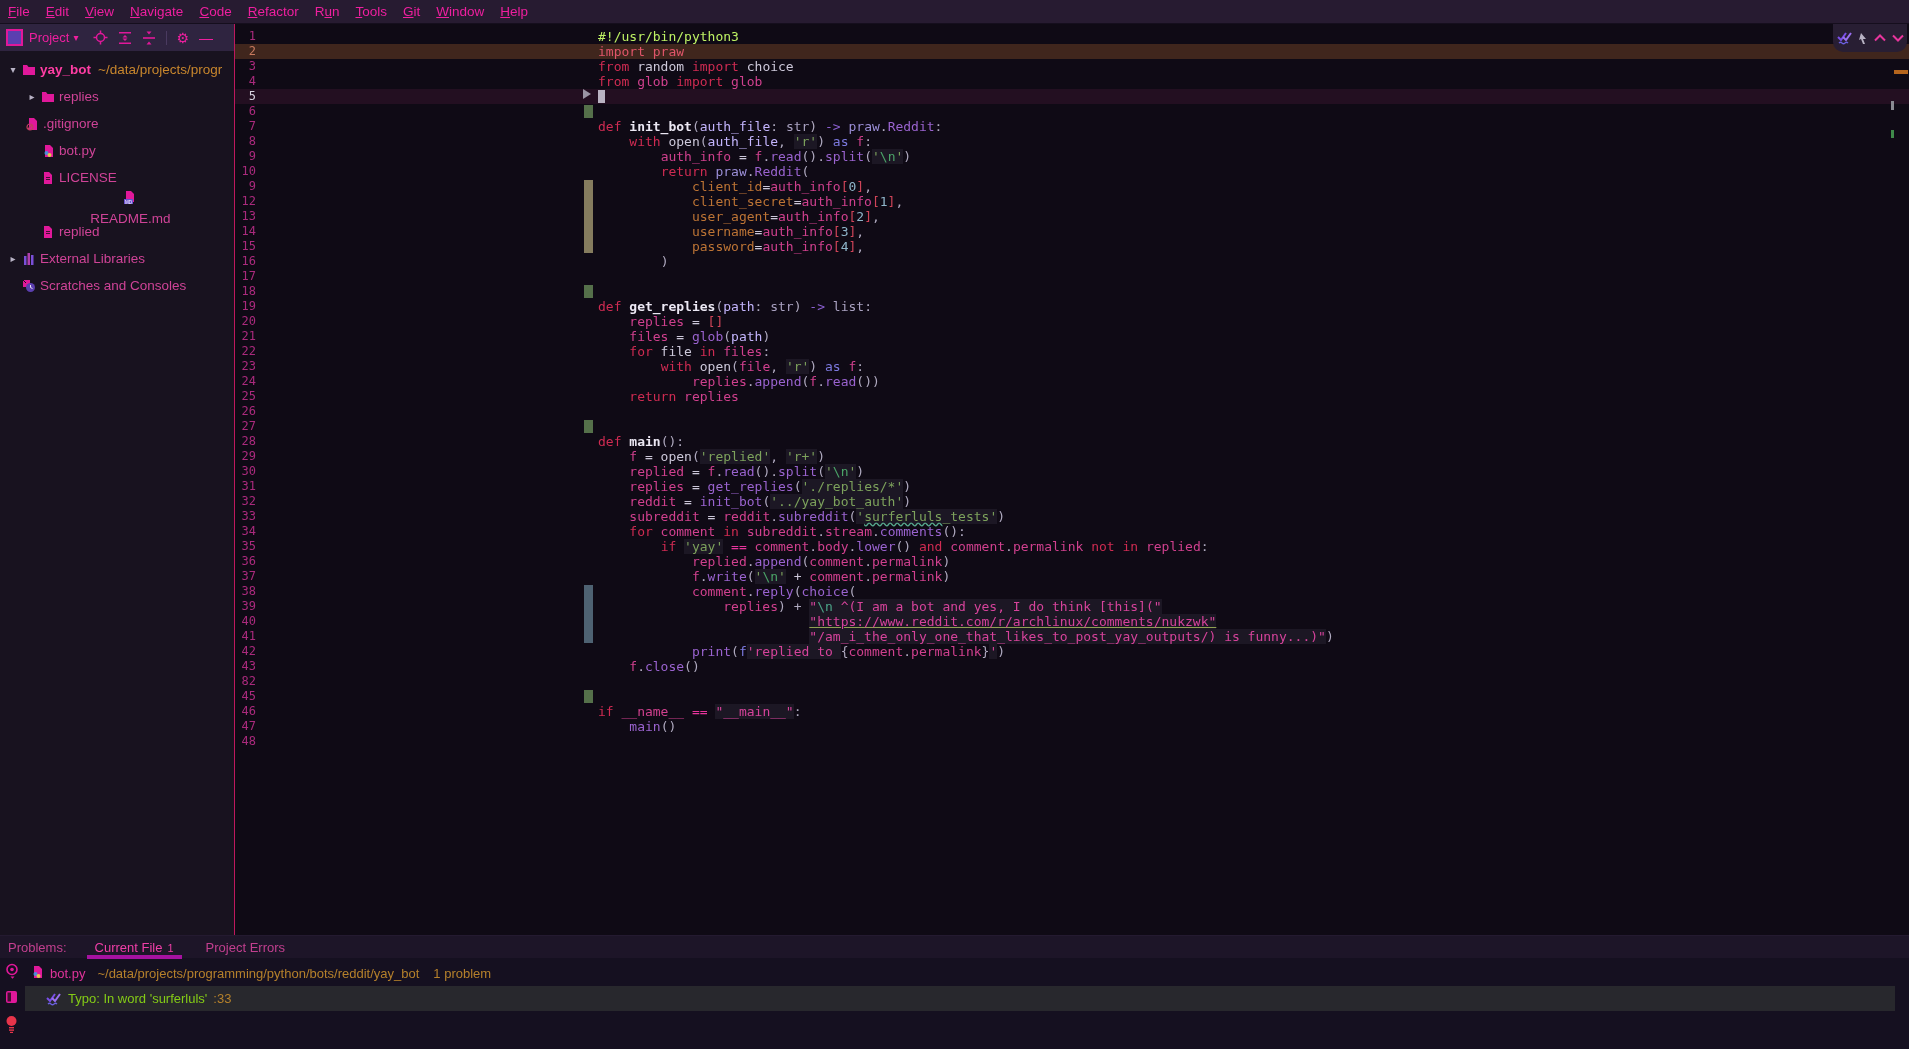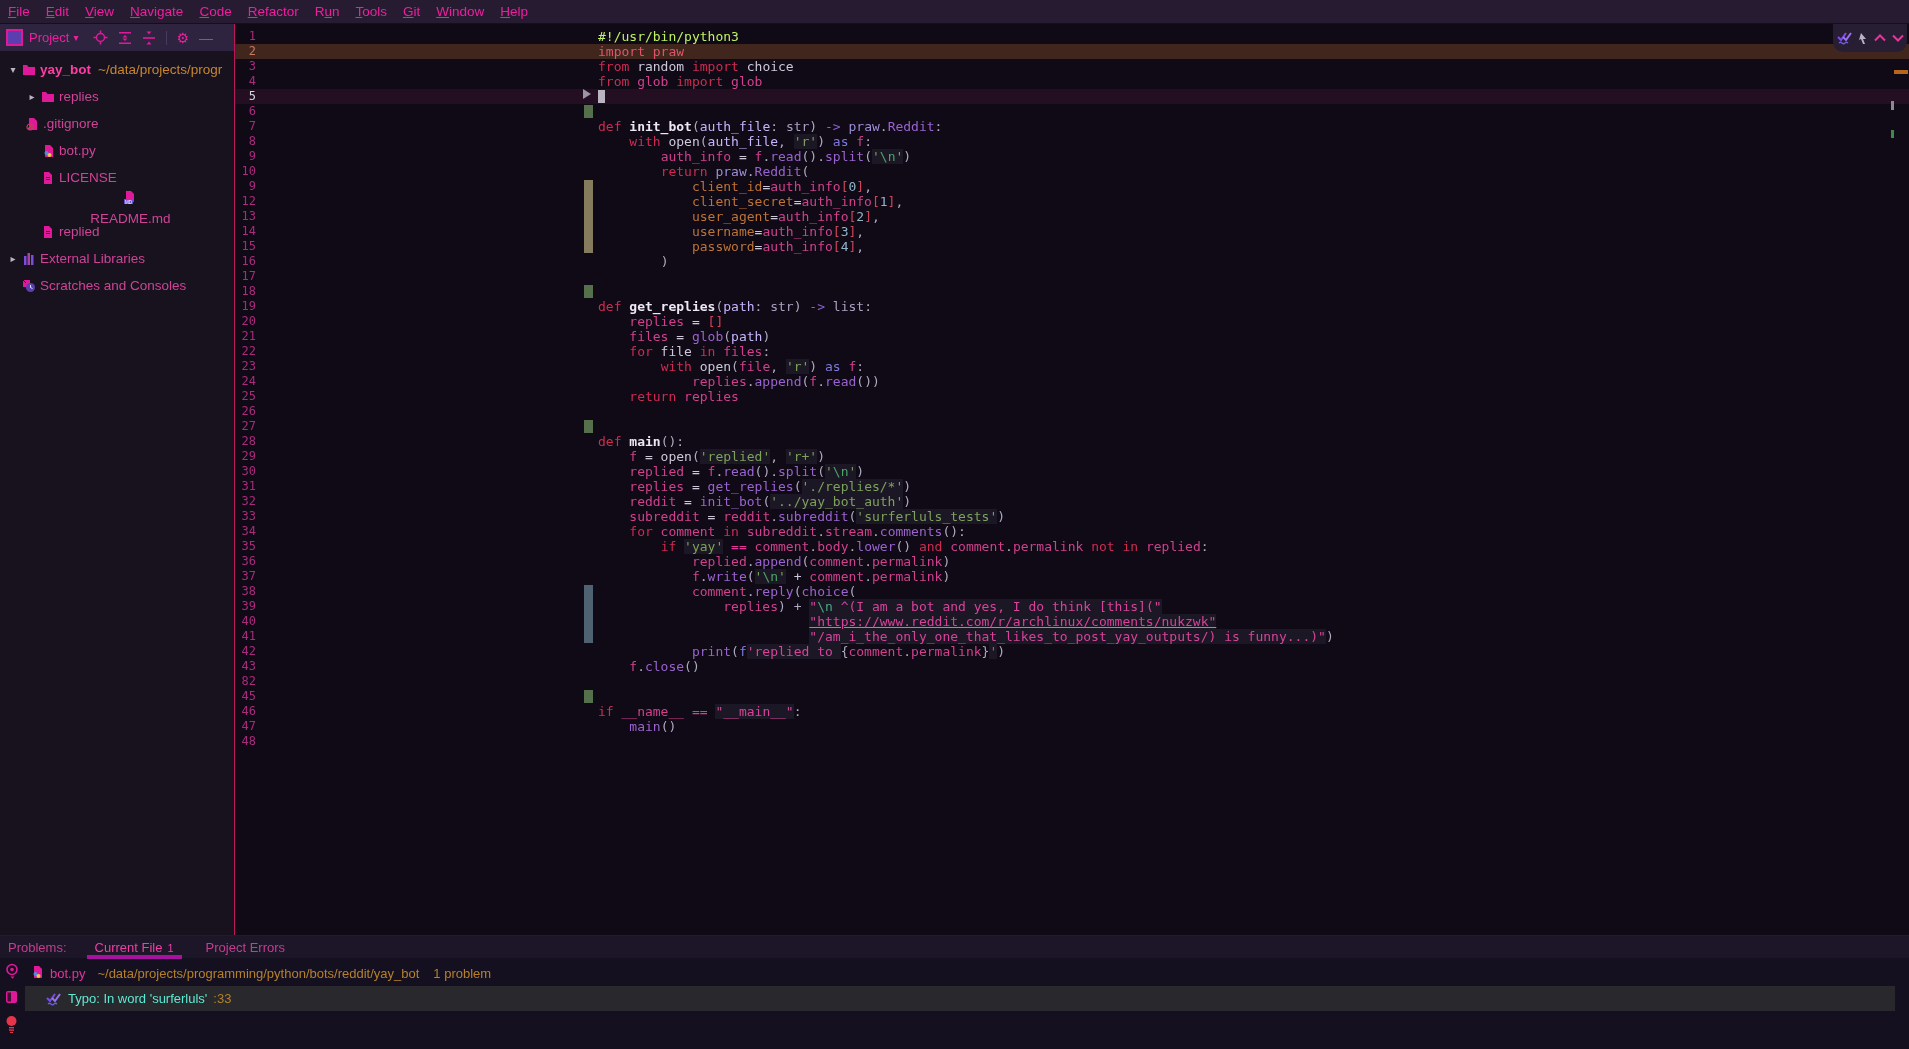--- a/index.html
+++ b/index.html
@@ -46,21 +46,21 @@
   .gmark.changed{background:#4e6272;}
   .run-arrow{position:absolute;left:348px;width:0;height:0;border-left:8px solid #9a94a4;
              border-top:5px solid transparent;border-bottom:5px solid transparent;}
   
   .tk-kw{color:#cf2b52}.tk-as{color:#7d7ae0}.tk-t{color:#cdc8da}.tk-p{color:#b0aac0}
   .tk-var{color:#d0408e}.tk-call{color:#9a63cf}.tk-mod{color:#9c8fd8}
   .tk-fname{color:#ece8f4;font-weight:bold}.tk-param{color:#c4b5fd}.tk-ann{color:#a9a1c0}
   .tk-str,.tk-esc,.tk-fstr,.tk-esc2,.tk-url,.tk-typo{background:rgba(210,200,235,.07);}
   .tk-str{color:#7da25c}.tk-esc{color:#4ba468}.tk-fstr{color:#d6439b}.tk-esc2{color:#4ba488}
   .tk-url{color:#d6439b;text-decoration:underline;text-decoration-color:#8ea052;}
-  .tk-typo{color:#7da25c;text-decoration-style:wavy;text-decoration-color:#57a98e;}
+  .tk-typo{color:#7da25c;text-decoration:underline;text-decoration-style:wavy;text-decoration-color:#57a98e;}
   .tk-num{color:#8fb5c9}.tk-brk{color:#cf4458}.tk-eq{color:#e8359d}.tk-kwarg{color:#bd7435}
   .tk-cmt{color:#bef264}.tk-arrow{color:#8a5fd0}.tk-err{color:#e0556a}.tk-fpre{color:#7d7ae0}
   
   .inspect-widget{position:absolute;left:1598px;top:0;width:74px;height:28px;background:#281e33;
                   border-radius:0 0 10px 10px;display:flex;align-items:center;justify-content:center;gap:6px;}
   .stripe-mark{position:absolute;}
   
   .problems{position:absolute;left:0;top:935px;width:1909px;height:114px;background:#151020;border-top:1px solid #241a30;}
   .p-tabs{position:absolute;left:0;top:0;height:22px;width:100%;background:#1d1528;display:flex;align-items:center;}
   .p-title{color:#c23f8f;font-size:13px;margin-left:8px;}
@@ -69,21 +69,21 @@
   .p-tab.active:after{content:"";position:absolute;left:-4px;right:-4px;bottom:-2px;height:4px;background:#a512a0;}
   .p-tab .badge{font-size:11px;margin-left:5px;}
   .p-toolbar{position:absolute;left:0;top:24px;width:25px;}
   .p-toolbar .tool{position:absolute;left:5px;}
   .p-file-row{position:absolute;left:31px;top:27px;height:20px;display:flex;align-items:center;font-size:13px;white-space:nowrap;}
   .p-file-row .fname{color:#e0339b;margin-left:6px;}
   .p-file-row .fpath{color:#b5802b;margin-left:12px;}
   .p-file-row .fmeta{color:#b5802b;margin-left:14px;}
   .p-item-row{position:absolute;left:25px;top:50px;height:25px;right:14px;background:#28282d;
               display:flex;align-items:center;font-size:13px;white-space:nowrap;}
-  .p-item-row .itext{color:#5eead4;margin-left:6px;}
+  .p-item-row .itext{color:#84cc16;margin-left:6px;}
   .p-item-row .iline{color:#b5802b;margin-left:6px;}
   .p-item-row .iicon{margin-left:21px;display:inline-flex;}
   svg{display:block;}
   :root{--accent:#ee1f9f;}
 </style>
 </head>
 <body>
 
 <div class="window">
   <nav class="menubar" id="menubar">

